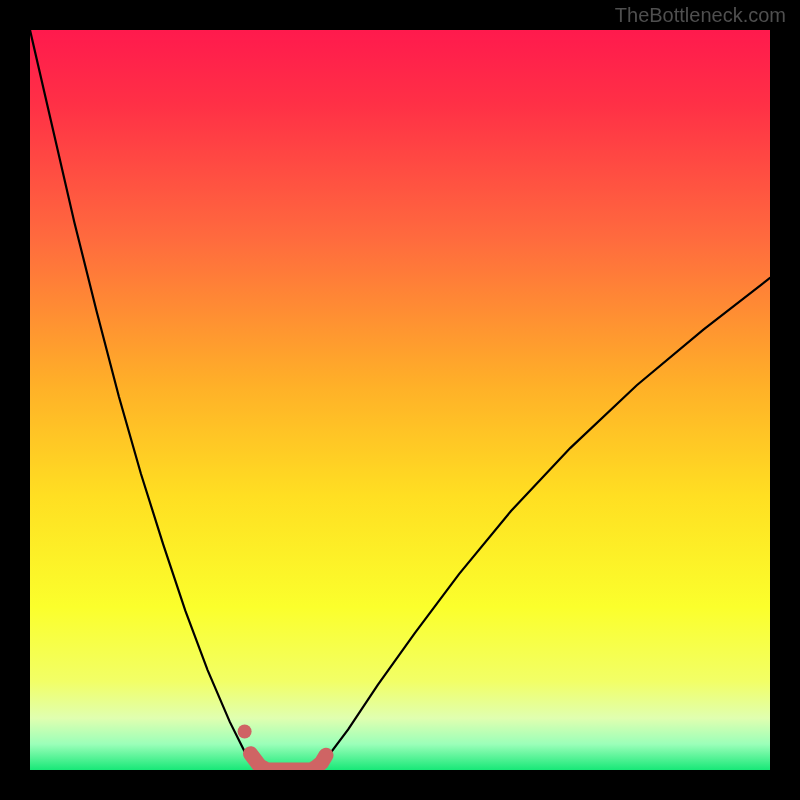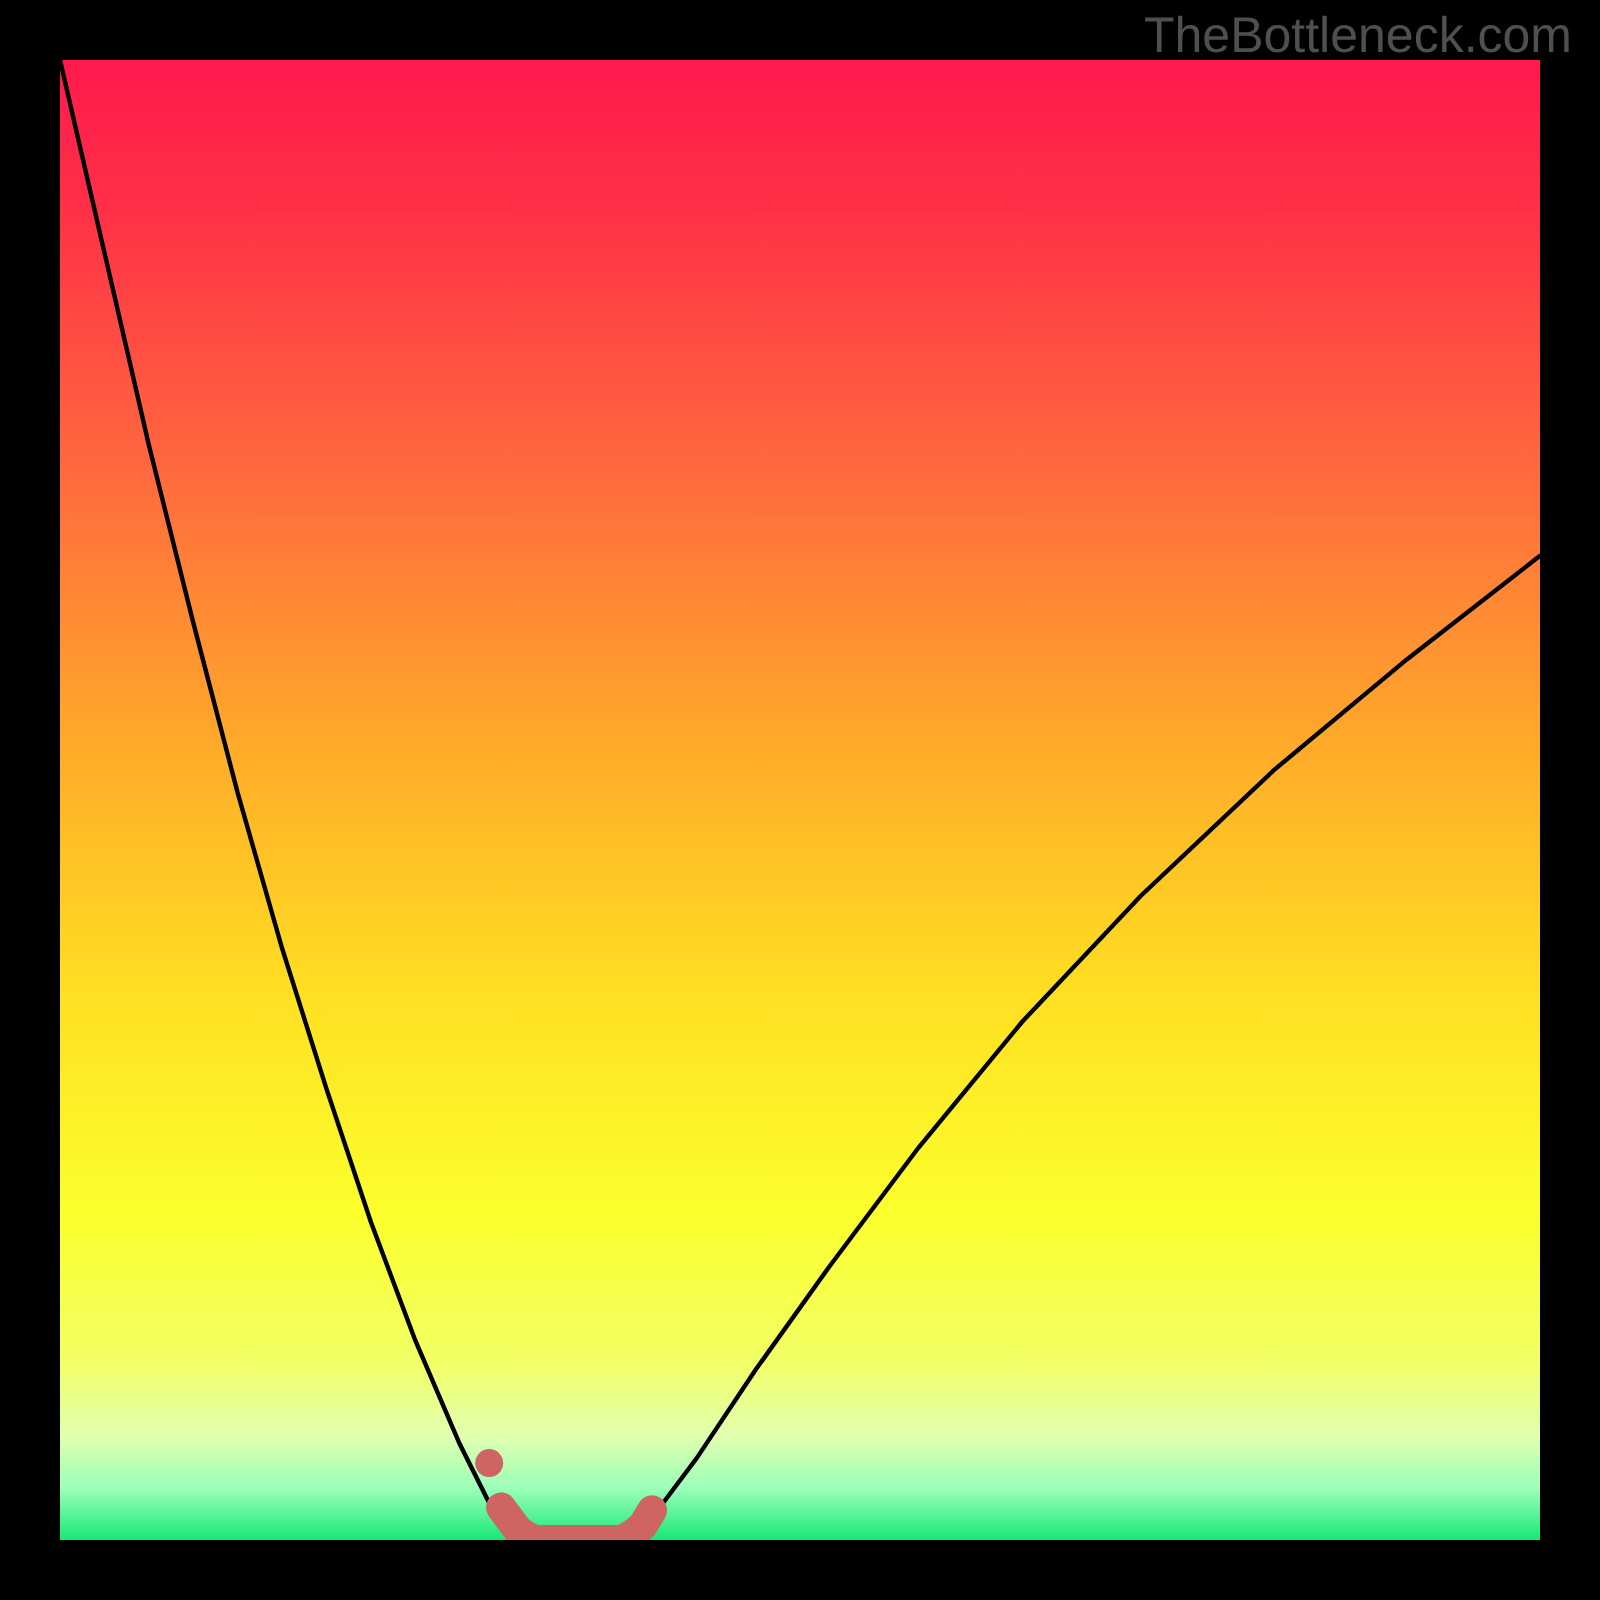--- a/index.html
+++ b/index.html
@@ -22,21 +22,21 @@
     left: 30px;
     top: 30px;
     width: 740px;
     height: 740px;
   }
   .watermark {
     position: absolute;
     top: 4px;
     right: 14px;
     color: #4f4f4f;
-    font-size: 25px;
+    font-size: 20px;
     font-weight: 400;
     letter-spacing: 0px;
   }
 </style>
 </head>
 <body>
 
 <div class="frame">
 
   <svg class="plot" viewBox="0 0 740 740" width="740" height="740" preserveAspectRatio="none">

